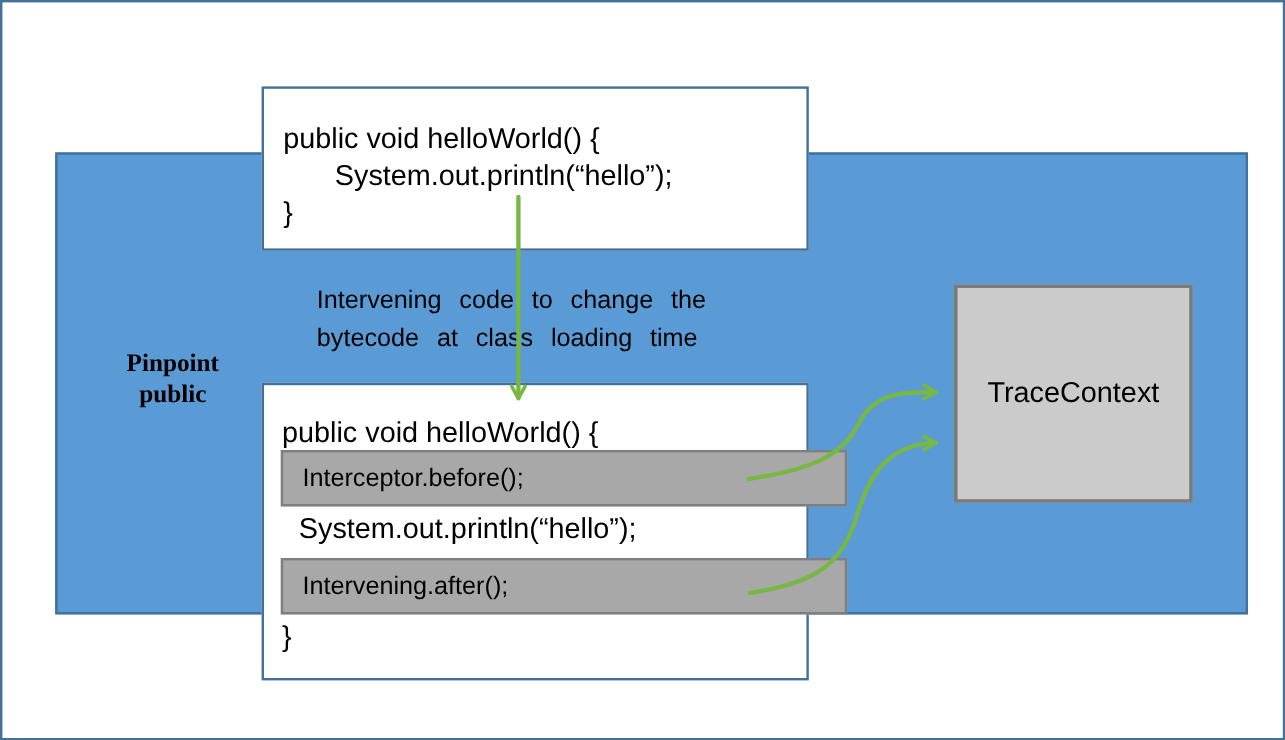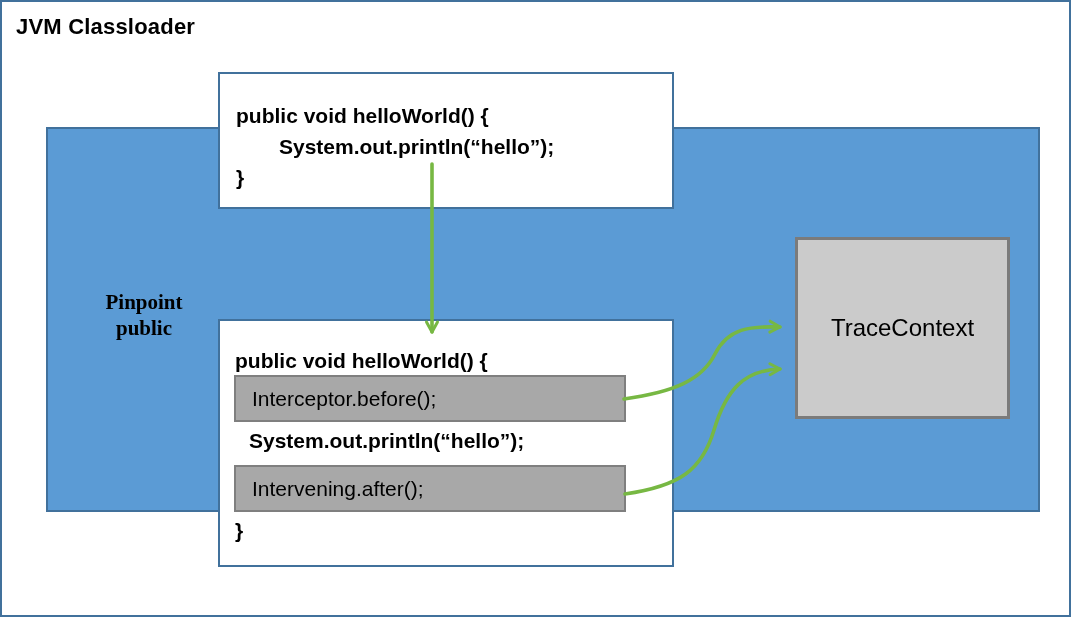--- a/index.html
+++ b/index.html
@@ -50,54 +50,53 @@
     box-sizing:border-box;
     background:#ffffff;
     border:2px solid var(--box-border);
     z-index:3;
   }
   #original-code-box{
     left:216px;top:70px;width:456px;height:137px;
     padding:26px 0 0 16px;
   }
   .code-line{
-    font-size:21px;
+    font-size:24px;
     line-height:31px;
     white-space:nowrap;
-    font-weight:bold;
   }
   .code-line.indent{padding-left:43px;}
   #annotation{
     left:262px;top:233px;width:395px;
     font-size:21px;line-height:31px;
     word-spacing:9px;
     z-index:2;
   }
   #modified-code-box{
     left:216px;top:317px;width:456px;height:248px;
   }
   #modified-code-box .code-line{position:absolute;}
   #mod-line1{left:15px;top:24px;}
   #mod-line2{left:29px;top:104px;}
   #mod-line3{left:15px;top:194px;}
   .interceptor-box{
     position:absolute;
     box-sizing:border-box;
-    left:14px;width:392px;height:47px;
+    left:14px;width:472px;height:47px;
     background:var(--interceptor-fill);
     border:2px solid var(--interceptor-border);
     display:flex;align-items:center;
     padding-left:16px;
     font-size:21px;
     white-space:nowrap;
   }
   #interceptor-before-box{top:54px;}
   #interceptor-after-box{top:144px;}
   #trace-context-box{
-    left:793px;top:235px;width:215px;height:182px;
+    left:793px;top:235px;width:199px;height:182px;
     box-sizing:border-box;
     background:var(--trace-fill);
     border:3px solid var(--trace-border);
     display:flex;align-items:center;justify-content:center;
     font-size:24px;
     z-index:2;
   }
   #arrow-overlay{
     left:0;top:0;width:1071px;height:617px;
     z-index:5;pointer-events:none;
@@ -114,35 +113,38 @@
     stroke-width:3;
     stroke-linecap:round;
     stroke-linejoin:round;
   }
 </style>
 </head>
 <body>
 
 <div id="canvas">
 
-  <div class="abs" id="diagram-title">JVM Classloader</div>
 
   <div class="abs" id="agent-rect"></div>
 
   <div class="abs" id="agent-label">
     <div>Pinpoint</div>
     <div>public</div>
   </div>
 
   <div class="abs code-box" id="original-code-box">
     <div class="code-line">public void helloWorld() {</div>
     <div class="code-line indent">System.out.println(“hello”);</div>
     <div class="code-line">}</div>
   </div>
 
+  <div class="abs" id="annotation">
+    <div>Intervening code to change the</div>
+    <div>bytecode at class loading time</div>
+  </div>
 
   <div class="abs code-box" id="modified-code-box">
     <div class="code-line" id="mod-line1">public void helloWorld() {</div>
     <div class="interceptor-box" id="interceptor-before-box">
       <span>Interceptor.before();</span>
     </div>
     <div class="code-line" id="mod-line2">System.out.println(“hello”);</div>
     <div class="interceptor-box" id="interceptor-after-box">
       <span>Intervening.after();</span>
     </div>

